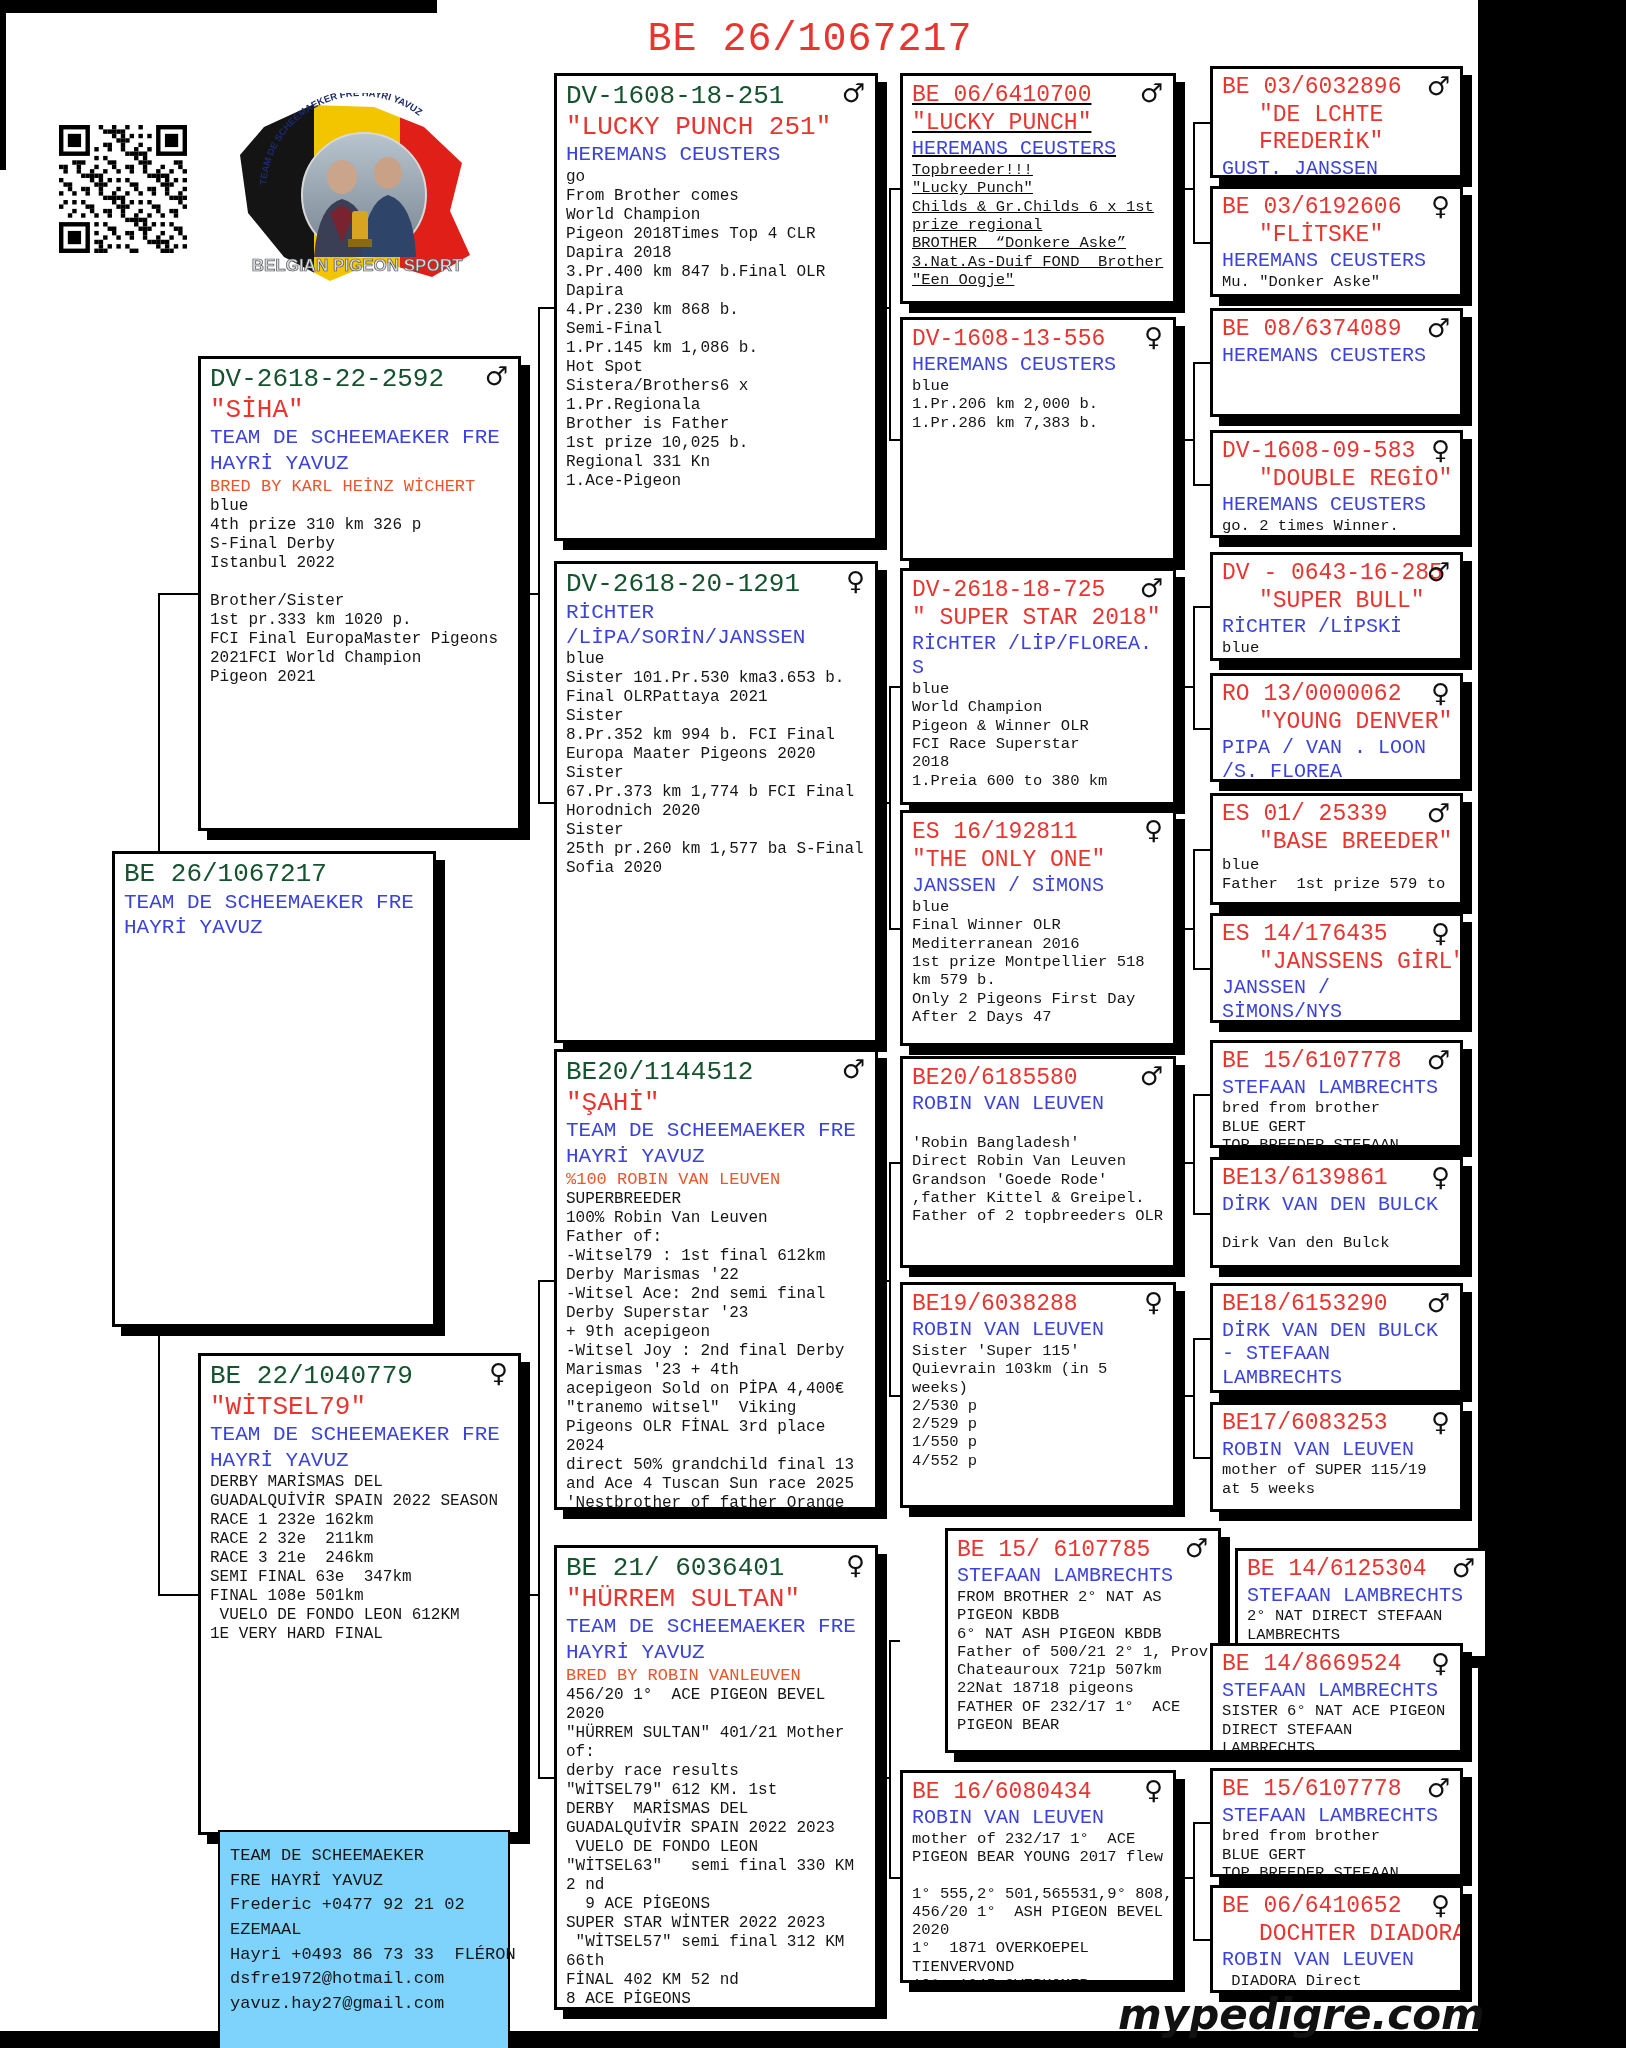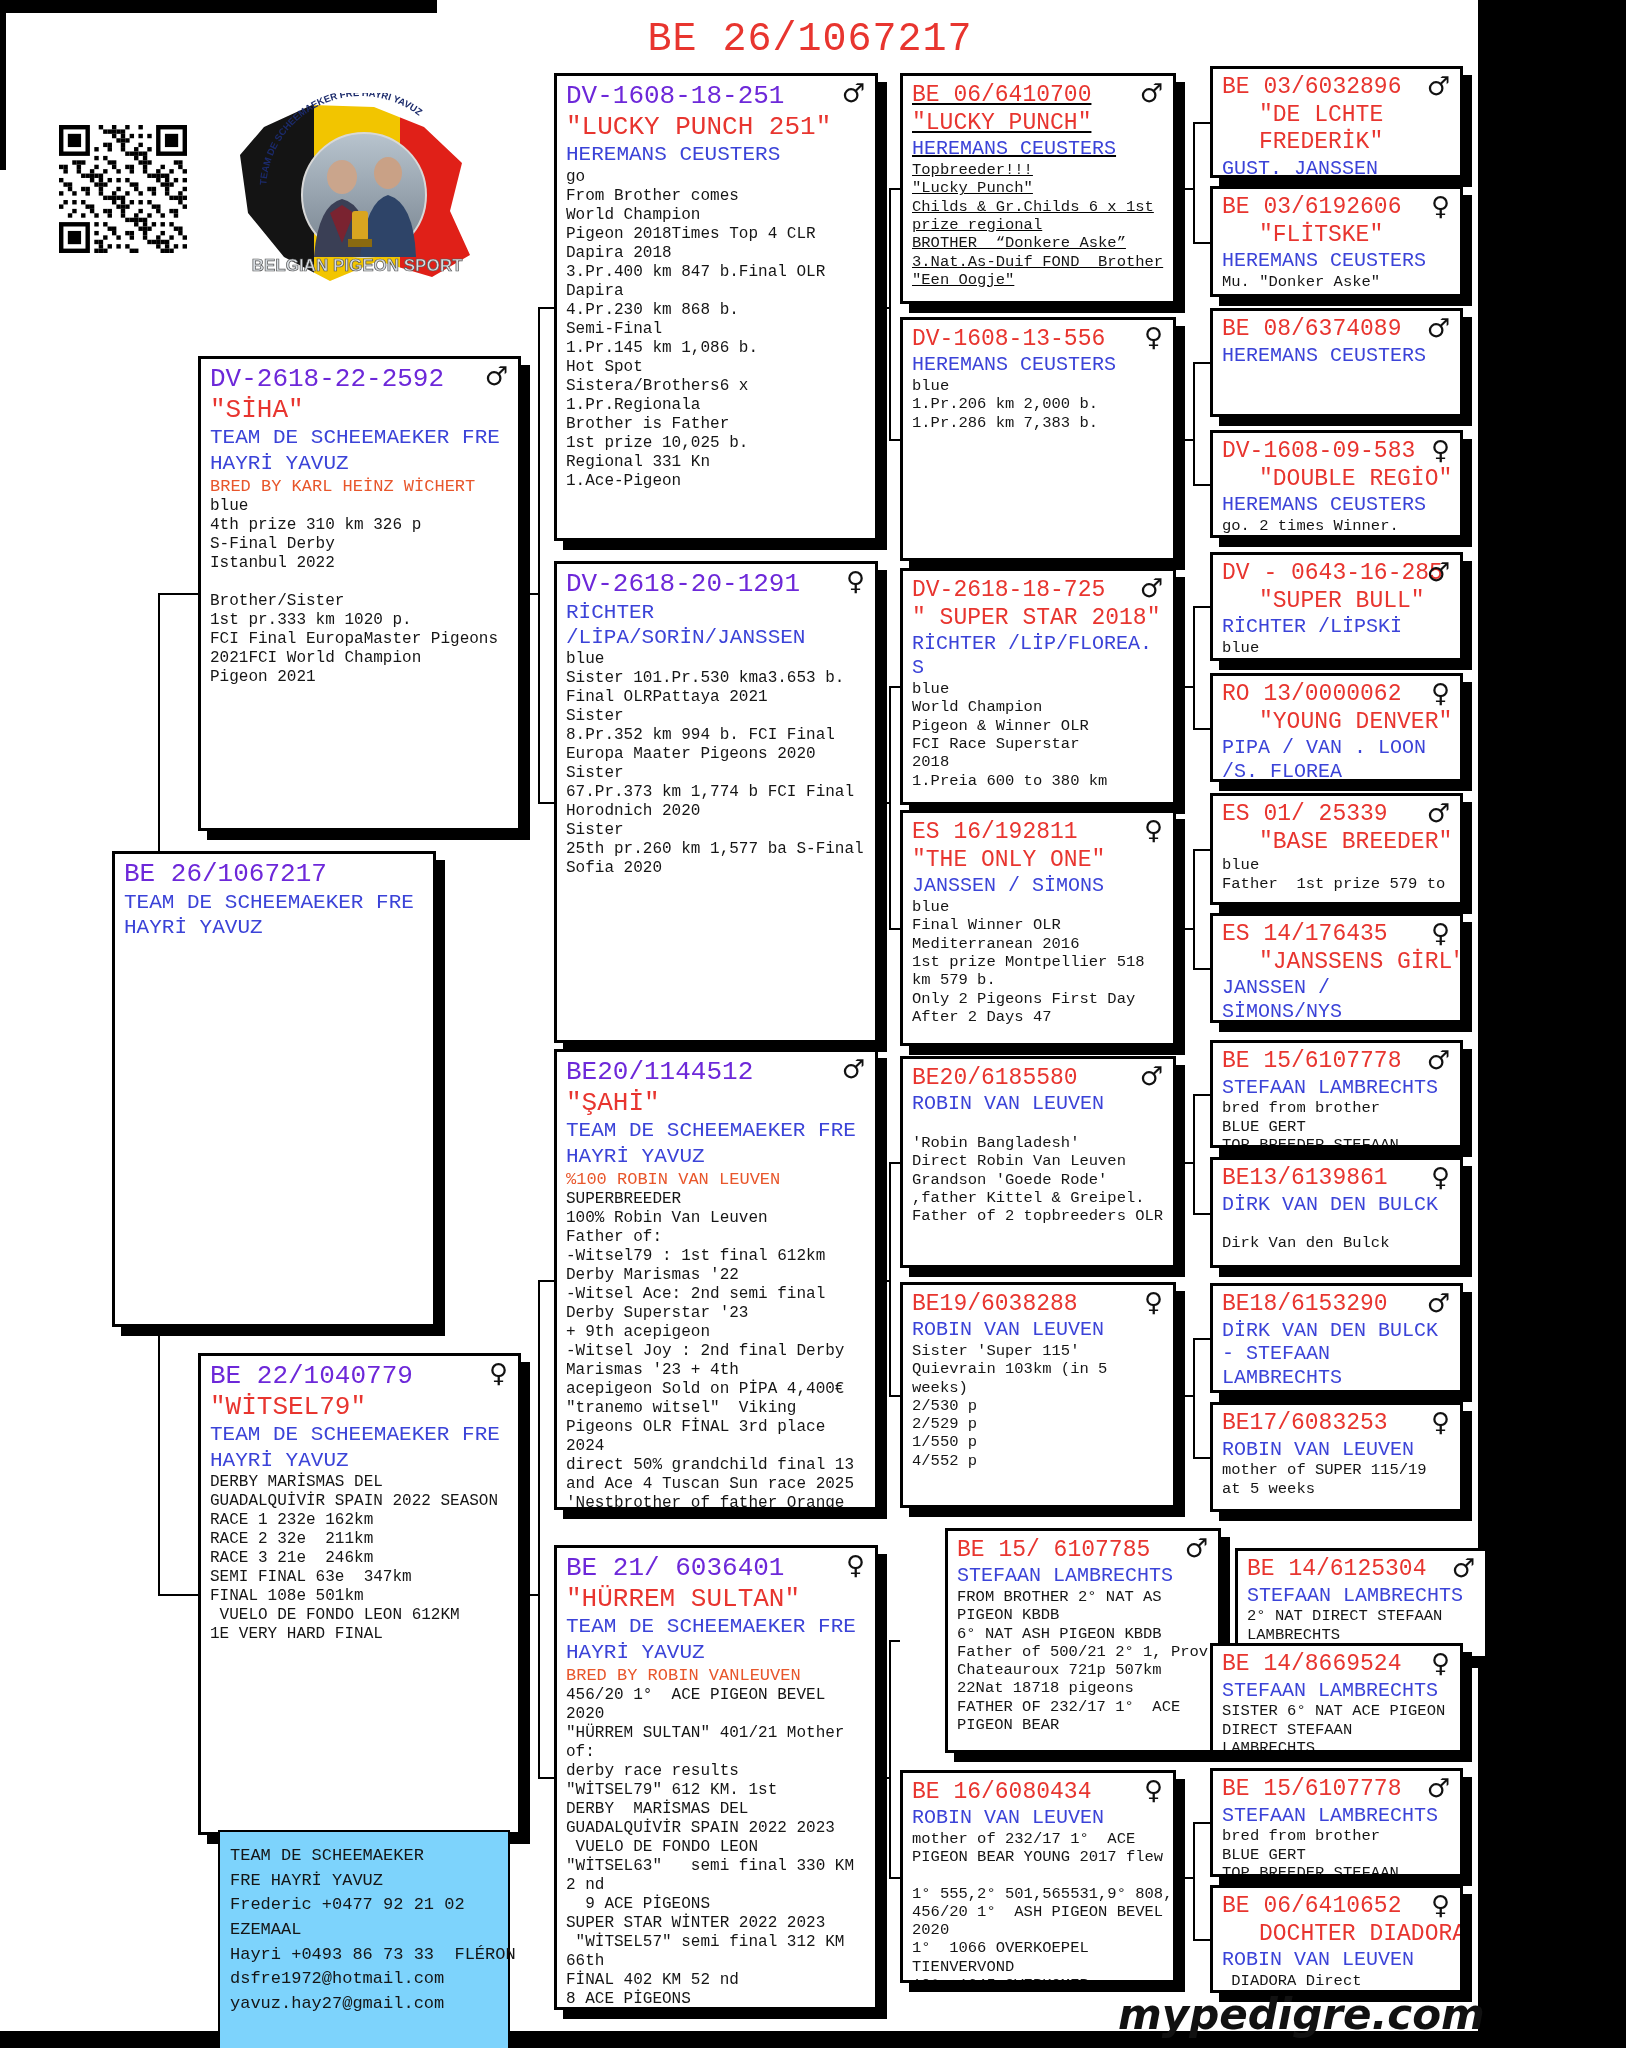--- a/index.html
+++ b/index.html
@@ -5,21 +5,21 @@
   html,body{margin:0;padding:0;}
   body{width:1626px;height:2048px;position:relative;background:#fff;
        font-family:"Liberation Mono","DejaVu Sans Mono",monospace;overflow:hidden;}
   .band{position:absolute;background:#000;}
   .pbox{position:absolute;background:#fff;border:3px solid #000;box-shadow:9px 9px 0 #000;
         box-sizing:border-box;overflow:hidden;padding:5px 9px;}
   .pbox .sex{position:absolute;top:4px;right:10px;font-family:"DejaVu Sans",sans-serif;
         font-size:26px;color:#111;line-height:1;}
   .ln{white-space:pre;}
   
-  .w .id{color:#6d28d9;font-size:26px;line-height:1.18;}
+  .w .id{color:#14532d;font-size:26px;line-height:1.18;}
   .w .nick{color:#e8352f;font-size:26px;line-height:1.18;}
   .w .name{color:#3b43d8;font-size:21px;line-height:1.2;}
   .w .note{color:#e8562b;font-size:17px;line-height:1.25;}
   .w .body{color:#151515;font-size:16px;line-height:1.19;}
   .w .blank{height:19px;}
   
   .m .id{color:#e8352f;font-size:23px;line-height:1.22;}
   .m .nick{color:#e8352f;font-size:23px;line-height:1.22;}
   .m .name{color:#3b43d8;font-size:20px;line-height:1.2;}
   .m .body{color:#151515;font-size:15.5px;line-height:1.18;}
@@ -590,21 +590,21 @@
     <div class="pbox m" style="left: 900px; top: 1770px; width: 276px; height: 213px;">
       <div class="ln id">BE 16/6080434</div>
       <span class="sex">♀</span>
       <div class="ln name">ROBIN VAN LEUVEN</div>
       <div class="ln body">mother of 232/17 1°  ACE</div>
       <div class="ln body">PIGEON BEAR YOUNG 2017 flew</div>
       <div class="ln blank"></div>
       <div class="ln body">1° 555,2° 501,565531,9° 808,1</div>
       <div class="ln body">456/20 1°  ASH PIGEON BEVEL</div>
       <div class="ln body">2020</div>
-      <div class="ln body">1°  1066 OVERKOEPEL</div>
+      <div class="ln body">1°  1871 OVERKOEPEL</div>
       <div class="ln body">TIENVERVOND</div>
       <div class="ln body">10°  1645 OVERKOMER</div>
     </div>
     <div class="pbox s" style="left: 1210px; top: 66px; width: 253px; height: 112px;">
       <div class="ln id">BE 03/6032896</div>
       <span class="sex">♂</span>
       <div class="ln nick">″DE LCHTE</div>
       <div class="ln nick">FREDERİK″</div>
       <div class="ln name">GUST. JANSSEN</div>
     </div>

